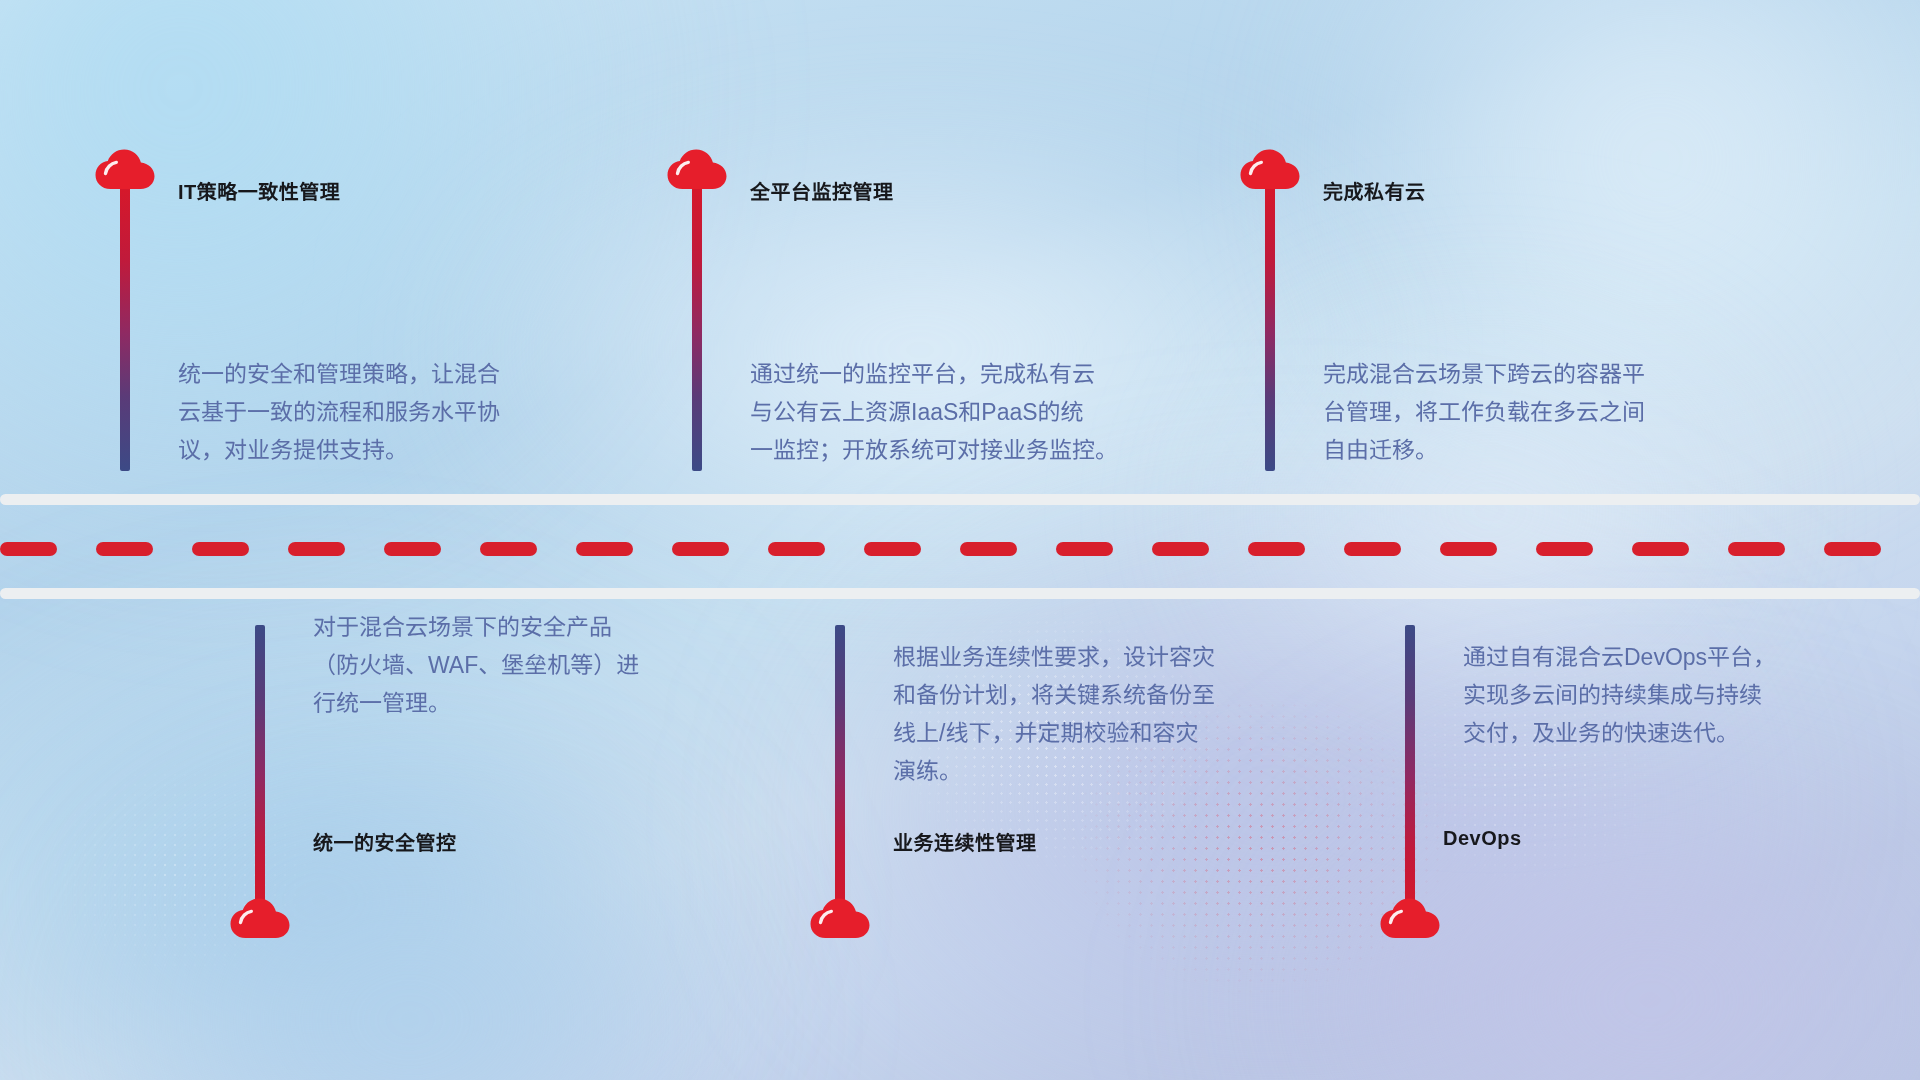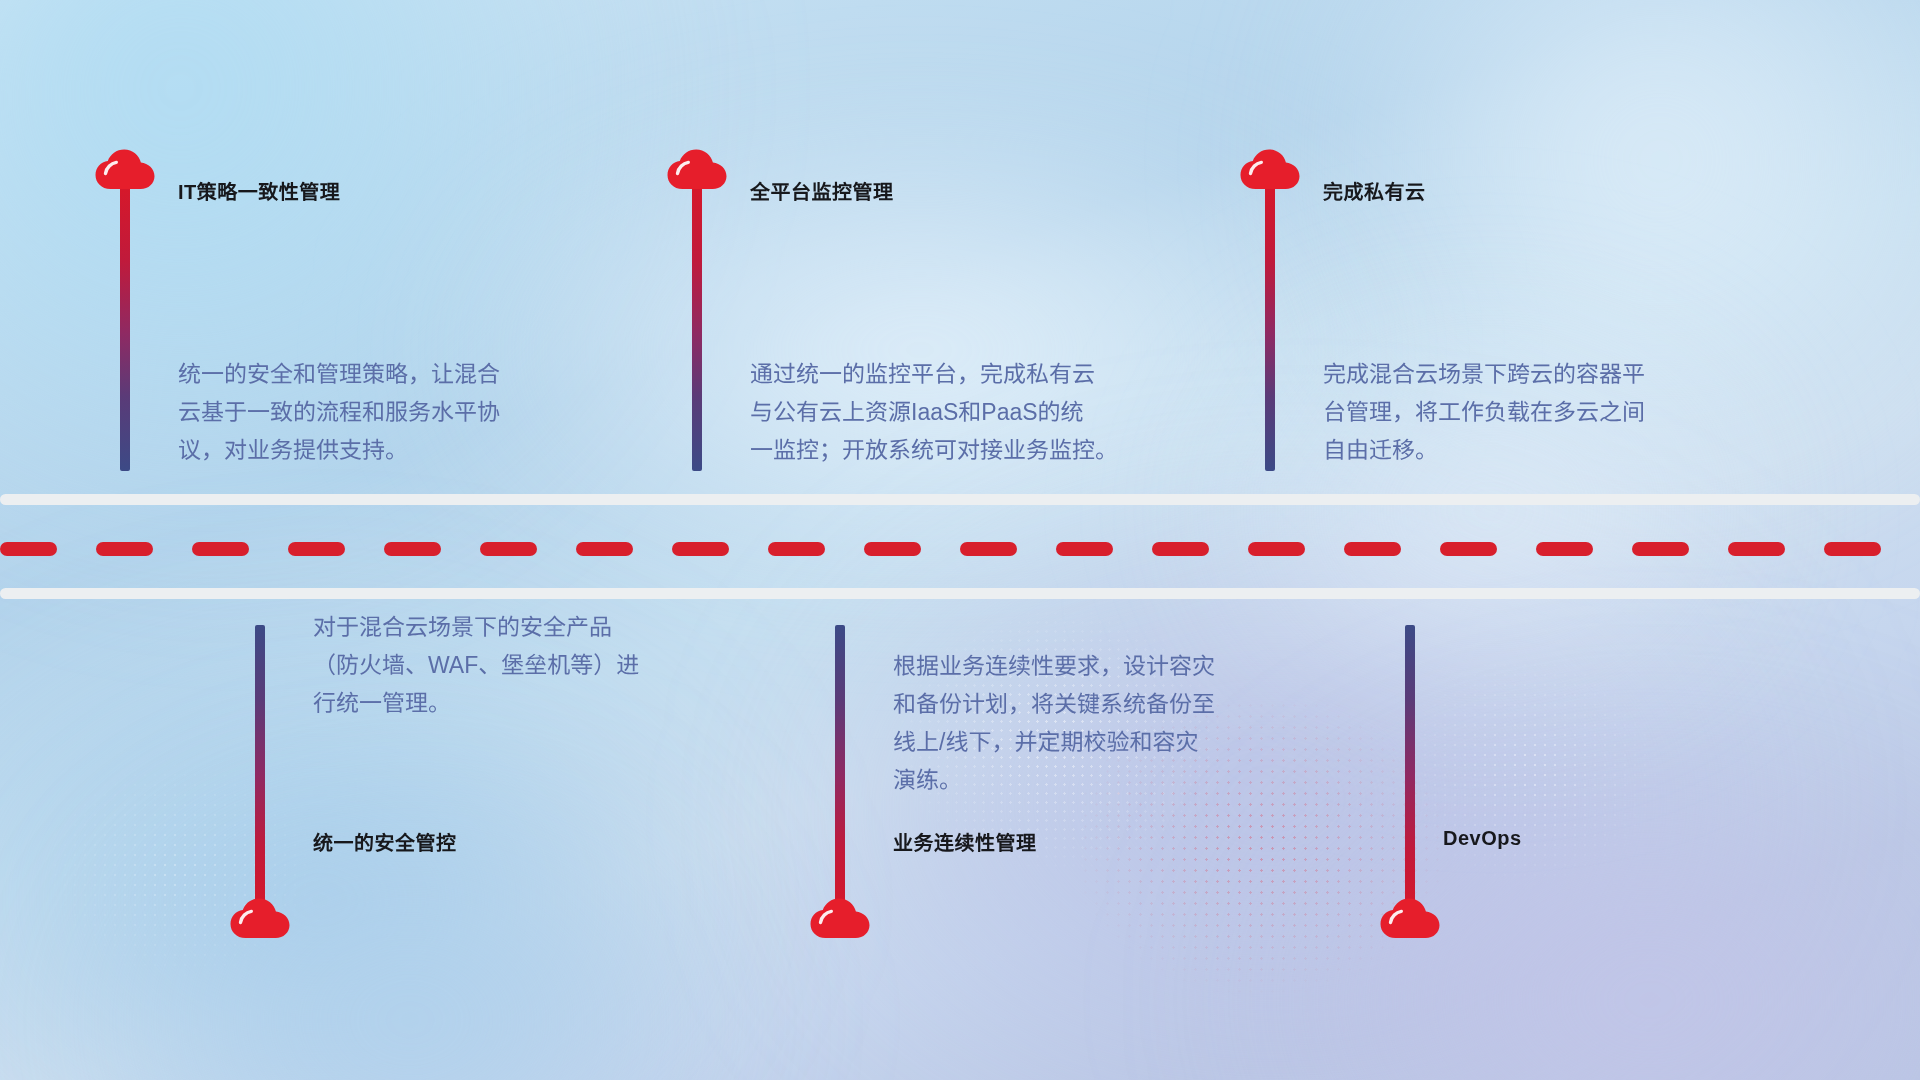--- a/index.html
+++ b/index.html
@@ -274,29 +274,32 @@
   <div class="title" style="left:313px; top:827px;">统一的安全管控</div>
 
   <div class="pin" style="left:835px; top:625px;">
     <div class="stem" style="left:0; top:0; height:285px;
       background:linear-gradient(to bottom,#3c4a86 0%,#5a3b78 26%,#8e2a63 52%,#c01a3b 78%,#d6182a 100%);"></div>
     <svg class="cloud" style="left:-26px; top:272px;" viewBox="0 0 62 44">
       <path d="M16.5 41 C7.3 41 1.5 34.6 1.5 27 C1.5 19.8 6.9 13.8 13.8 13.1 C16.1 6.2 22.6 1.5 30.2 1.5 C38.4 1.5 45.3 7.1 46.9 14.6 C54.2 15.3 60.5 20.8 60.5 28.2 C60.5 35.4 54.5 41 46.6 41 Z" fill="#e61e2b"></path>
       <path d="M11.5 25.5 C12.4 19.4 17.2 15.3 22.3 14.4" stroke="#ffffff" stroke-width="3.4" stroke-linecap="round" fill="none" opacity="0.92"></path>
     </svg>
   </div>
-  <div class="desc" style="left:893px; top:638px; width:430px;margin-top:9px;">根据业务连续性要求，设计容灾
+  <div class="desc" style="left:893px; top:638px; width:430px;">根据业务连续性要求，设计容灾
 和备份计划，将关键系统备份至
 线上/线下，并定期校验和容灾
 演练。</div>
   <div class="title" style="left:893px; top:827px;">业务连续性管理</div>
 
   <div class="pin" style="left:1405px; top:625px;">
     <div class="stem" style="left:0; top:0; height:285px;
       background:linear-gradient(to bottom,#3c4a86 0%,#5a3b78 26%,#8e2a63 52%,#c01a3b 78%,#d6182a 100%);"></div>
     <svg class="cloud" style="left:-26px; top:272px;" viewBox="0 0 62 44">
       <path d="M16.5 41 C7.3 41 1.5 34.6 1.5 27 C1.5 19.8 6.9 13.8 13.8 13.1 C16.1 6.2 22.6 1.5 30.2 1.5 C38.4 1.5 45.3 7.1 46.9 14.6 C54.2 15.3 60.5 20.8 60.5 28.2 C60.5 35.4 54.5 41 46.6 41 Z" fill="#e61e2b"></path>
       <path d="M11.5 25.5 C12.4 19.4 17.2 15.3 22.3 14.4" stroke="#ffffff" stroke-width="3.4" stroke-linecap="round" fill="none" opacity="0.92"></path>
     </svg>
   </div>
+  <div class="desc" style="left:1463px; top:638px; width:430px;">通过自有混合云DevOps平台，
+实现多云间的持续集成与持续
+交付，及业务的快速迭代。</div>
   <div class="title" style="left:1443px; top:827px;">DevOps</div>
 
 </div>
 
 </body></html>

